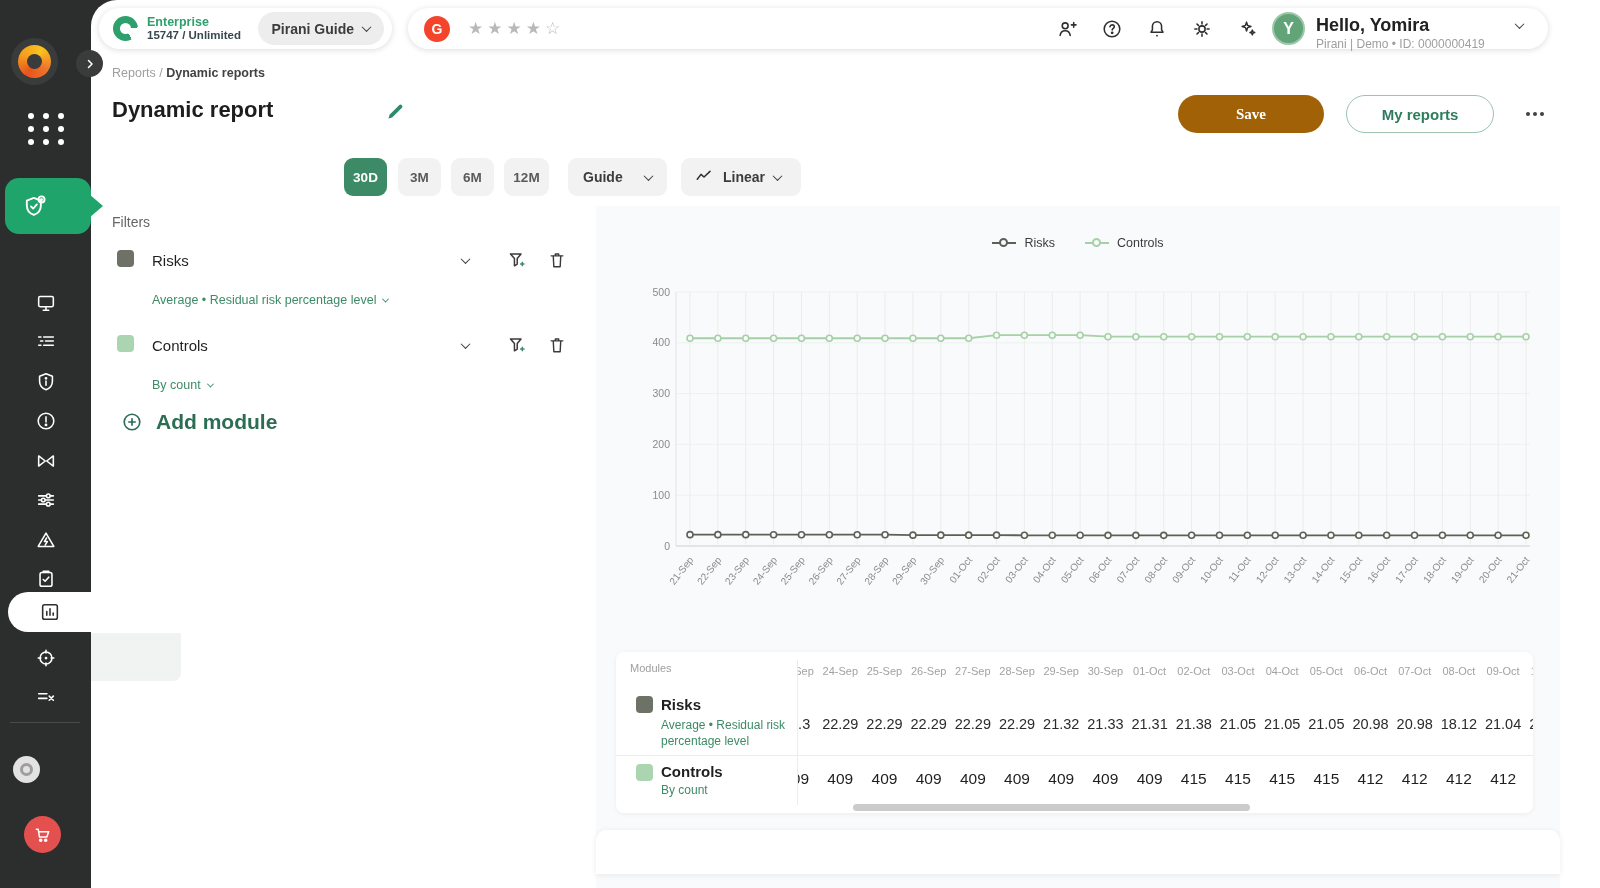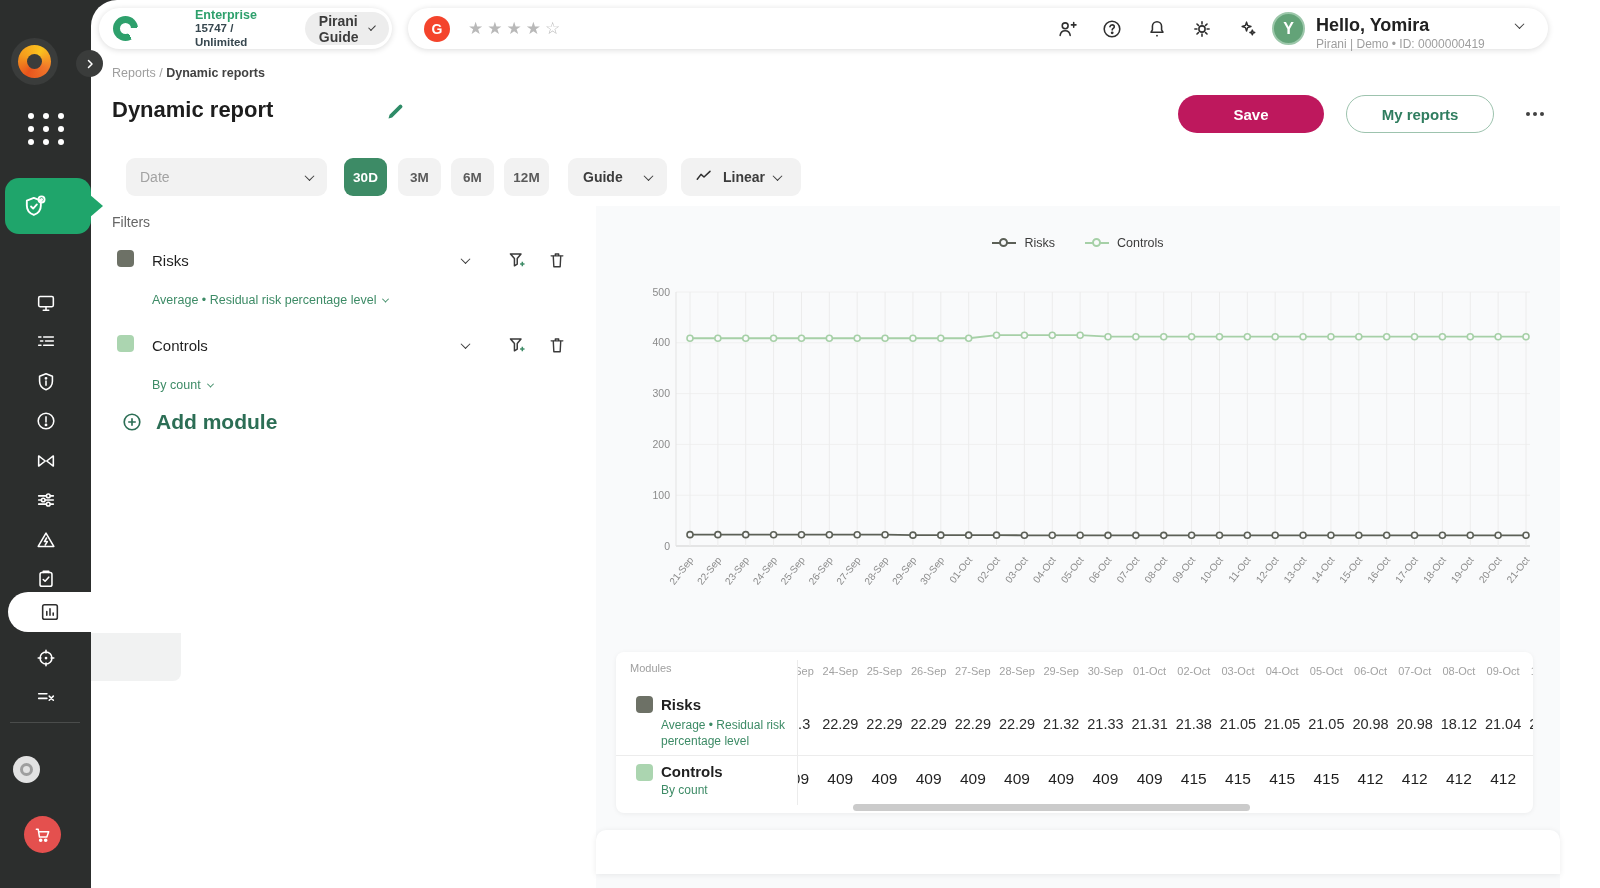--- a/index.html
+++ b/index.html
@@ -24,21 +24,21 @@
   .side-div { position:absolute; left:10px; top:722px; width:70px; height:1px; background:#4a4c4b; }
   .client-logo { position:absolute; left:13px; top:756px; width:27px; height:27px; border-radius:50%; background:#e2e2e2; display:flex; align-items:center; justify-content:center; }
   .client-logo i { width:13px; height:13px; border-radius:50%; border:3px solid #9e9e9e; }
   .cart-btn { position:absolute; left:24px; top:816px; width:37px; height:37px; border-radius:50%; background:#e4504e; display:flex; align-items:center; justify-content:center; }
 
   
   .main { position:absolute; left:91px; top:0; width:1509px; height:888px; background:#fff; border-top-left-radius:26px; overflow:hidden; }
   .chart-region { position:absolute; left:505px; top:206px; width:964px; height:682px; background:#f9fafb; }
 
   .card { position:absolute; background:#fff; border-radius:22px; box-shadow:0 1px 6px rgba(0,0,0,.14); display:flex; align-items:center; }
-  .card-left { left:8px; top:8px; width:293px; height:41px; padding:0 8px 0 14px;gap:48px; }
+  .card-left { left:8px; top:8px; width:293px; height:41px; padding:0 8px 0 14px; }
   .card-main { left:317px; top:8px; width:1140px; height:41px; padding:0 14px 0 16px; }
 
   .pirani-mark { width:25px; height:25px; border-radius:50%; background:conic-gradient(from 150deg,#2ea06c 0 295deg, transparent 295deg); position:relative; flex:none; }
   .pirani-mark:after { content:""; position:absolute; left:7px; top:7px; width:11px; height:11px; border-radius:50%; background:#fff; }
   .plan-block { margin-left:9px; line-height:1.15; }
   .plan-name { color:#2ea06c; font-size:12.5px; font-weight:bold; }
   .plan-usage { color:#37474f; font-size:11.5px; font-weight:bold; }
   .guide-pill { margin-left:auto; background:#ededed; border-radius:17px; height:33px; padding:0 14px; display:flex; align-items:center; gap:9px; font-size:14px; font-weight:bold; color:#3c3c3c; }
 
   .g2-logo { width:26px; height:26px; border-radius:50%; background:#f4442c; color:#fff; font-weight:bold; font-size:14px; display:flex; align-items:center; justify-content:center; flex:none; }
@@ -52,21 +52,21 @@
   .user-chev { position:absolute; left:1108px; top:14px; color:#3c3c3c; }
 
   .chv { display:inline-block; width:7px; height:7px; border-right:1.8px solid currentColor; border-bottom:1.8px solid currentColor; transform:rotate(45deg) translate(-1px,-1px); }
   .chv-sm { width:5px; height:5px; border-width:1.5px; }
 
   .breadcrumb { position:absolute; left:21px; top:66px; font-size:12.5px; color:#9e9e9e; }
   .breadcrumb b { color:#424242; }
   .page-title { position:absolute; left:21px; top:97px; font-size:22px; font-weight:bold; color:#1d1d1d; }
   .edit-btn { position:absolute; left:294px; top:101px; }
 
-  .btn-save { position:absolute; left:1087px; top:95px; width:146px; height:38px; border-radius:19px; background:#be185d; color:#fff; font-size:15px; font-weight:bold; display:flex; align-items:center; justify-content:center; }
+  .btn-save { position:absolute; left:1087px; top:95px; width:146px; height:38px; border-radius:19px; background:#a16207; color:#fff; font-size:15px; font-weight:bold; display:flex; align-items:center; justify-content:center;font-family:Liberation Serif, serif; }
   .btn-myreports { position:absolute; left:1255px; top:95px; width:148px; height:38px; border-radius:19px; background:#fff; border:1px solid #9dc3ae; color:#2f7d5f; font-size:15px; font-weight:bold; display:flex; align-items:center; justify-content:center; }
   .more-dots { position:absolute; left:1435px; top:112px; display:flex; gap:3px; }
   .more-dots i { width:4px; height:4px; border-radius:50%; background:#424242; }
 
   
   .tpill { position:absolute; top:158px; height:38px; background:#f2f2f2; border-radius:9px; display:flex; align-items:center; font-size:14px; color:#3c3c3c; }
   .tp-date { left:35px; width:201px; padding:0 14px; color:#a3a3a3; }
   .tp-date .chv { margin-left:auto; color:#3c3c3c; }
   .trange { position:absolute; top:158px; height:38px; width:43px; border-radius:9px; background:#f2f2f2; color:#5a5a5a; font-size:13.5px; font-weight:bold; display:flex; align-items:center; justify-content:center; }
   .trange.active { background:#3d8b66; color:#fff; }
@@ -320,24 +320,20 @@
     </div>
   <div class="btn-myreports">
       <span>My reports</span>
     </div>
   <div class="more-dots">
       <i></i>
       <i></i>
       <i></i>
     </div>
 
-  <div class="tpill tp-date">
-    <span>Date</span>
-    <span class="chv"></span>
-  </div>
   <div class="trange active" style="left:253px">
       <span>30D</span>
     </div>
   <div class="trange" style="left:307px">
       <span>3M</span>
     </div>
   <div class="trange" style="left:360px">
       <span>6M</span>
     </div>
   <div class="trange" style="left:413px; width:45px">

